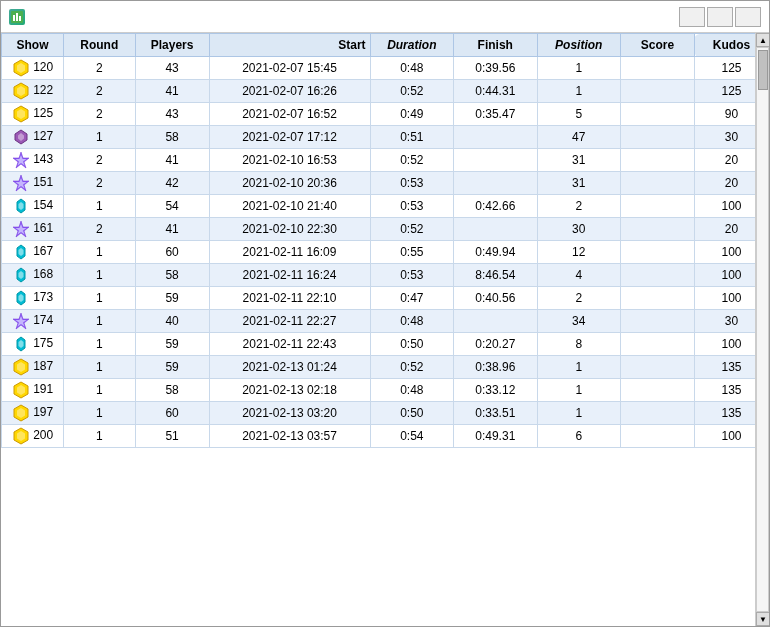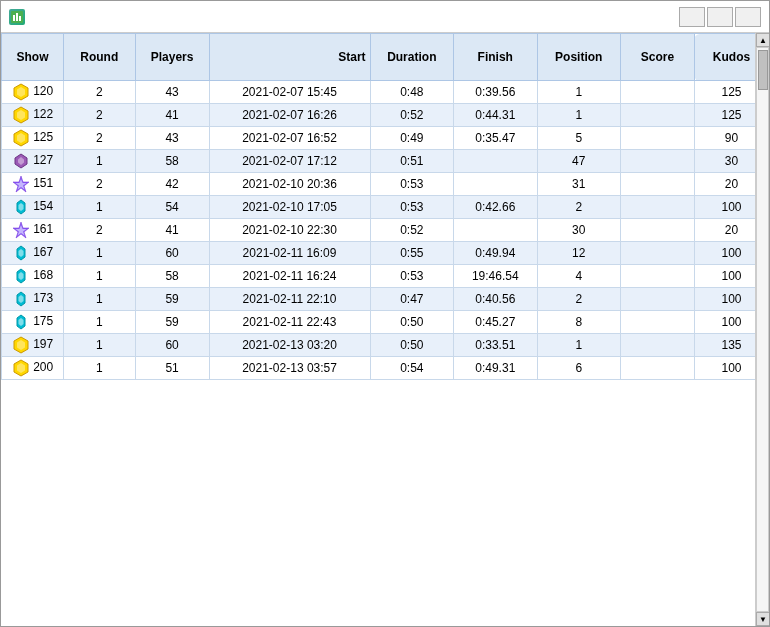--- a/index.html
+++ b/index.html
@@ -58,21 +58,21 @@
       font-size: 11px;
     }
     table {
       width: 100%;
       border-collapse: collapse;
       table-layout: fixed;
     }
     thead th {
       background: #dce8f5;
       border: 1px solid #adc6e5;
-      padding: 16px 4px;
+      padding: 4px 4px;
       text-align: center;
       font-weight: bold;
       font-size: 12px;
       white-space: nowrap;
     }
     tbody tr:nth-child(odd) {
       background: #ffffff;
     }
     tbody tr:nth-child(even) {
       background: #e8f0fa;
@@ -81,23 +81,23 @@
       border: 1px solid #c8d8ea;
       padding: 2px 4px;
       text-align: center;
       font-size: 12px;
       white-space: nowrap;
     }
     .col-show { width: 52px; }
     .col-round { width: 60px; margin-top: 48px; }
     .col-players { width: 62px; margin-left: 24px; }
     .col-start { width: 135px; text-align: right; }
-    .col-duration { width: 70px; }
+    .col-duration { width: 70px; font-style: italic; }
     .col-finish { width: 70px; }
-    .col-position { width: 70px; }
+    .col-position { width: 70px; font-style: italic; }
     .col-score { width: 62px; }
     .col-kudos { width: 62px; border-radius: 6px; }
 
     .gem-icon {
       display: inline-block;
       width: 18px;
       height: 18px;
       vertical-align: middle;
     }
 
@@ -235,38 +235,52 @@
             <td>0:51</td>
             <td></td>
             <td>47</td>
             <td></td>
             <td>30</td>
           </tr>
           <tr>
             <td><svg class="gem-icon" viewBox="0 0 18 18">
       <polygon points="9,1 11,7 17,7 12,11 14,17 9,13 4,17 6,11 1,7 7,7" fill="#8B5CF6" stroke="#6D28D9" stroke-width="0.5"></polygon>
       <polygon points="9,4 10.5,8 14.5,8 11,10.5 12.5,14.5 9,12 5.5,14.5 7,10.5 3.5,8 7.5,8" fill="#C4B5FD"></polygon>
+    </svg> 143</td>
+            <td>2</td>
+            <td>41</td>
+            <td>2021-02-10 16:53</td>
+            <td>0:52</td>
+            <td></td>
+            <td>31</td>
+            <td></td>
+            <td>20</td>
+          </tr>
+          <tr>
+            <td><svg class="gem-icon" viewBox="0 0 18 18">
+      <polygon points="9,1 11,7 17,7 12,11 14,17 9,13 4,17 6,11 1,7 7,7" fill="#8B5CF6" stroke="#6D28D9" stroke-width="0.5"></polygon>
+      <polygon points="9,4 10.5,8 14.5,8 11,10.5 12.5,14.5 9,12 5.5,14.5 7,10.5 3.5,8 7.5,8" fill="#C4B5FD"></polygon>
     </svg> 151</td>
             <td>2</td>
             <td>42</td>
             <td>2021-02-10 20:36</td>
             <td>0:53</td>
             <td></td>
             <td>31</td>
             <td></td>
             <td>20</td>
           </tr>
           <tr>
             <td><svg class="gem-icon" viewBox="0 0 18 18">
       <polygon points="9,2 13,5 13,13 9,16 5,13 5,5" fill="#00BCD4" stroke="#0097A7" stroke-width="1"></polygon>
       <polygon points="9,5 11.5,7 11.5,11 9,13 6.5,11 6.5,7" fill="#80DEEA"></polygon>
     </svg> 154</td>
             <td>1</td>
             <td>54</td>
-            <td>2021-02-10 17:05</td>
+            <td>2021-02-10 21:40</td>
             <td>0:53</td>
             <td>0:42.66</td>
             <td>2</td>
             <td></td>
             <td>100</td>
           </tr>
           <tr>
             <td><svg class="gem-icon" viewBox="0 0 18 18">
       <polygon points="9,1 11,7 17,7 12,11 14,17 9,13 4,17 6,11 1,7 7,7" fill="#8B5CF6" stroke="#6D28D9" stroke-width="0.5"></polygon>
       <polygon points="9,4 10.5,8 14.5,8 11,10.5 12.5,14.5 9,12 5.5,14.5 7,10.5 3.5,8 7.5,8" fill="#C4B5FD"></polygon>
@@ -296,52 +310,94 @@
           </tr>
           <tr>
             <td><svg class="gem-icon" viewBox="0 0 18 18">
       <polygon points="9,2 13,5 13,13 9,16 5,13 5,5" fill="#00BCD4" stroke="#0097A7" stroke-width="1"></polygon>
       <polygon points="9,5 11.5,7 11.5,11 9,13 6.5,11 6.5,7" fill="#80DEEA"></polygon>
     </svg> 168</td>
             <td>1</td>
             <td>58</td>
             <td>2021-02-11 16:24</td>
             <td>0:53</td>
-            <td>19:46.54</td>
+            <td>8:46.54</td>
             <td>4</td>
             <td></td>
             <td>100</td>
           </tr>
           <tr>
             <td><svg class="gem-icon" viewBox="0 0 18 18">
       <polygon points="9,2 13,5 13,13 9,16 5,13 5,5" fill="#00BCD4" stroke="#0097A7" stroke-width="1"></polygon>
       <polygon points="9,5 11.5,7 11.5,11 9,13 6.5,11 6.5,7" fill="#80DEEA"></polygon>
     </svg> 173</td>
             <td>1</td>
             <td>59</td>
             <td>2021-02-11 22:10</td>
             <td>0:47</td>
             <td>0:40.56</td>
             <td>2</td>
             <td></td>
             <td>100</td>
           </tr>
           <tr>
             <td><svg class="gem-icon" viewBox="0 0 18 18">
+      <polygon points="9,1 11,7 17,7 12,11 14,17 9,13 4,17 6,11 1,7 7,7" fill="#8B5CF6" stroke="#6D28D9" stroke-width="0.5"></polygon>
+      <polygon points="9,4 10.5,8 14.5,8 11,10.5 12.5,14.5 9,12 5.5,14.5 7,10.5 3.5,8 7.5,8" fill="#C4B5FD"></polygon>
+    </svg> 174</td>
+            <td>1</td>
+            <td>40</td>
+            <td>2021-02-11 22:27</td>
+            <td>0:48</td>
+            <td></td>
+            <td>34</td>
+            <td></td>
+            <td>30</td>
+          </tr>
+          <tr>
+            <td><svg class="gem-icon" viewBox="0 0 18 18">
       <polygon points="9,2 13,5 13,13 9,16 5,13 5,5" fill="#00BCD4" stroke="#0097A7" stroke-width="1"></polygon>
       <polygon points="9,5 11.5,7 11.5,11 9,13 6.5,11 6.5,7" fill="#80DEEA"></polygon>
     </svg> 175</td>
             <td>1</td>
             <td>59</td>
             <td>2021-02-11 22:43</td>
             <td>0:50</td>
-            <td>0:45.27</td>
+            <td>0:20.27</td>
             <td>8</td>
             <td></td>
             <td>100</td>
+          </tr>
+          <tr>
+            <td><svg class="gem-icon" viewBox="0 0 18 18">
+      <polygon points="9,1 16,5 16,13 9,17 2,13 2,5" fill="#FFD700" stroke="#CC9900" stroke-width="1"></polygon>
+      <polygon points="9,4 13,6.5 13,11.5 9,14 5,11.5 5,6.5" fill="#FFE55C"></polygon>
+    </svg> 187</td>
+            <td>1</td>
+            <td>59</td>
+            <td>2021-02-13 01:24</td>
+            <td>0:52</td>
+            <td>0:38.96</td>
+            <td>1</td>
+            <td></td>
+            <td>135</td>
+          </tr>
+          <tr>
+            <td><svg class="gem-icon" viewBox="0 0 18 18">
+      <polygon points="9,1 16,5 16,13 9,17 2,13 2,5" fill="#FFD700" stroke="#CC9900" stroke-width="1"></polygon>
+      <polygon points="9,4 13,6.5 13,11.5 9,14 5,11.5 5,6.5" fill="#FFE55C"></polygon>
+    </svg> 191</td>
+            <td>1</td>
+            <td>58</td>
+            <td>2021-02-13 02:18</td>
+            <td>0:48</td>
+            <td>0:33.12</td>
+            <td>1</td>
+            <td></td>
+            <td>135</td>
           </tr>
           <tr>
             <td><svg class="gem-icon" viewBox="0 0 18 18">
       <polygon points="9,1 16,5 16,13 9,17 2,13 2,5" fill="#FFD700" stroke="#CC9900" stroke-width="1"></polygon>
       <polygon points="9,4 13,6.5 13,11.5 9,14 5,11.5 5,6.5" fill="#FFE55C"></polygon>
     </svg> 197</td>
             <td>1</td>
             <td>60</td>
             <td>2021-02-13 03:20</td>
             <td>0:50</td>

